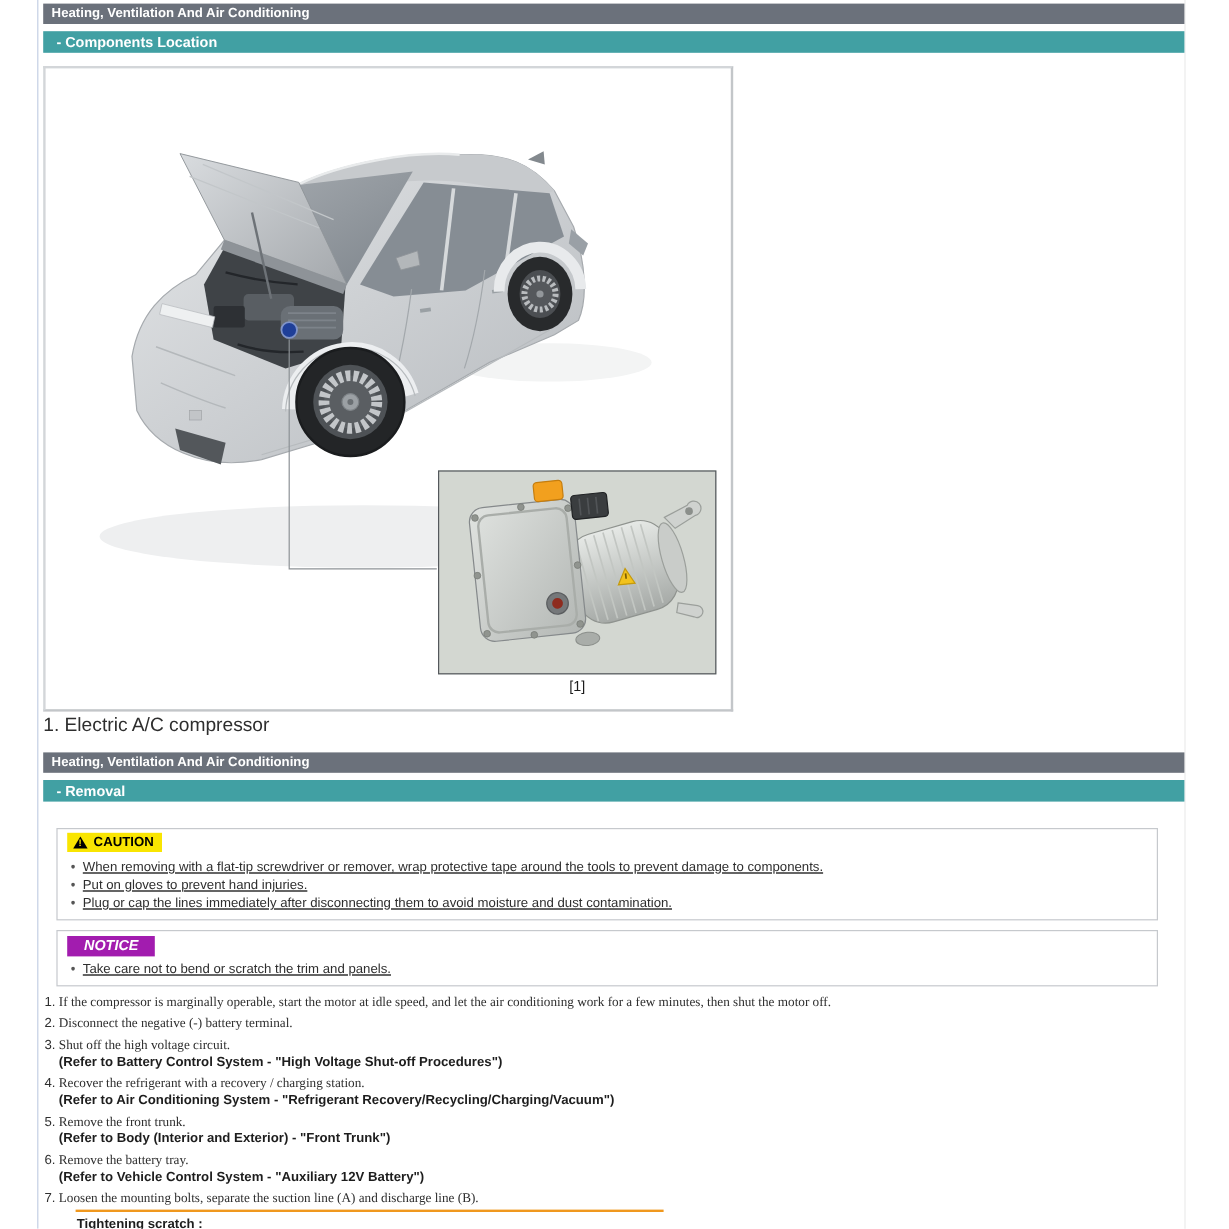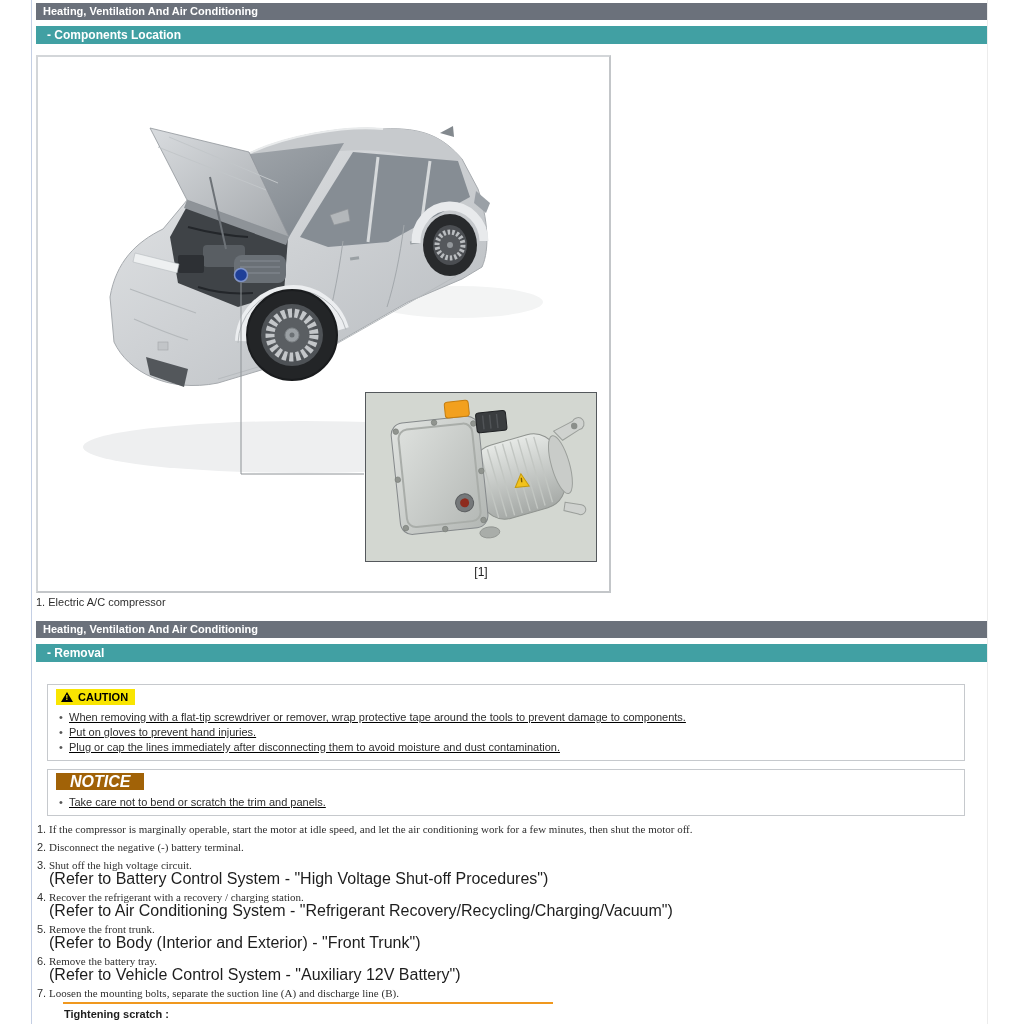--- a/index.html
+++ b/index.html
@@ -16,43 +16,43 @@
   .bar-gray.second { margin-top:13px; }
 
   .figure-frame { margin-top:11px; width:575px; height:538px; background:#fff;
                   border:2px solid #d3d6d9; border-right-color:#c3c6c9; border-bottom-color:#c3c6c9;
                   position:relative; }
   .figure-frame svg.car { position:absolute; left:0; top:0; }
   .inset-box { position:absolute; left:327px; top:335px; width:232px; height:170px;
                background:#d3d7d1; border:1px solid #54585c; }
   .inset-label { position:absolute; left:327px; top:508px; width:232px; text-align:center;
                  font-size:12px; color:#1c1c1c; }
-  .figure-caption { margin-top:3px; font-size:11px; color:#2e2e2e; }
+  .figure-caption { margin-top:3px; font-size:16px; color:#2e2e2e; }
 
   .note-box { margin-left:11px; width:918px; border:1px solid #c6c9cd; background:#fff; padding:3px 8px 5px 8px; }
   .note-box.caution { margin-top:22px; }
   .note-box.notice { margin-top:8px; }
   .caution-badge { display:inline-flex; align-items:center; gap:5px; background:#f9e501; color:#000;
                    font-size:11px; font-weight:bold; padding:2px 7px 2px 5px; height:16px; }
   .tri { position:relative; width:0; height:0; border-left:6px solid transparent;
          border-right:6px solid transparent; border-bottom:10px solid #000; }
   .tri::after { content:"!"; position:absolute; left:-1.5px; top:1px; color:#f9e501;
                 font-size:8px; font-weight:bold; line-height:10px; }
-  .notice-badge { display:inline-block; background:#a16207; color:#fff; font-size:16px;
+  .notice-badge { display:inline-block; background:#a21caf; color:#fff; font-size:12px;
                   font-weight:bold; font-style:italic; padding:2px 14px; height:17px; line-height:13px; }
   .bullets { margin-top:4px;text-decoration:underline; }
   .bullet { font-size:11px; color:#2e2e2e; line-height:15px; padding-left:13px; position:relative; }
   .bullet::before { content:"\2022"; position:absolute; left:3px; color:#555; }
 
   .steps { margin-top:6px; }
   .step { display:flex; margin-bottom:4px; }
   .step-num { width:13px; flex:0 0 13px; font-size:11px; color:#2e2e2e; line-height:14px; padding-left:1px; }
   .step-body { flex:1; }
   .step-text { font-size:11px; color:#2e2e2e; line-height:14px;font-family:Liberation Serif, serif; }
-  .step-ref { font-size:16px; color:#1d1d1d; font-weight:normal; line-height:14px; }
+  .step-ref { font-size:11px; color:#1d1d1d; font-weight:bold; line-height:14px; }
 
   .torque-box { margin:2px 0 0 14px; width:490px; border-top:2px solid #f0981e;
                 border-bottom:2px solid #f0981e; padding:3px 0 3px 1px; }
   .torque-label { font-size:11px; font-weight:bold; color:#1d1d1d; line-height:14px; }
   .torque-value { font-size:11px; color:#2e2e2e; line-height:15px; }
 </style>
 </head>
 <body>
 
 <div class="page">

